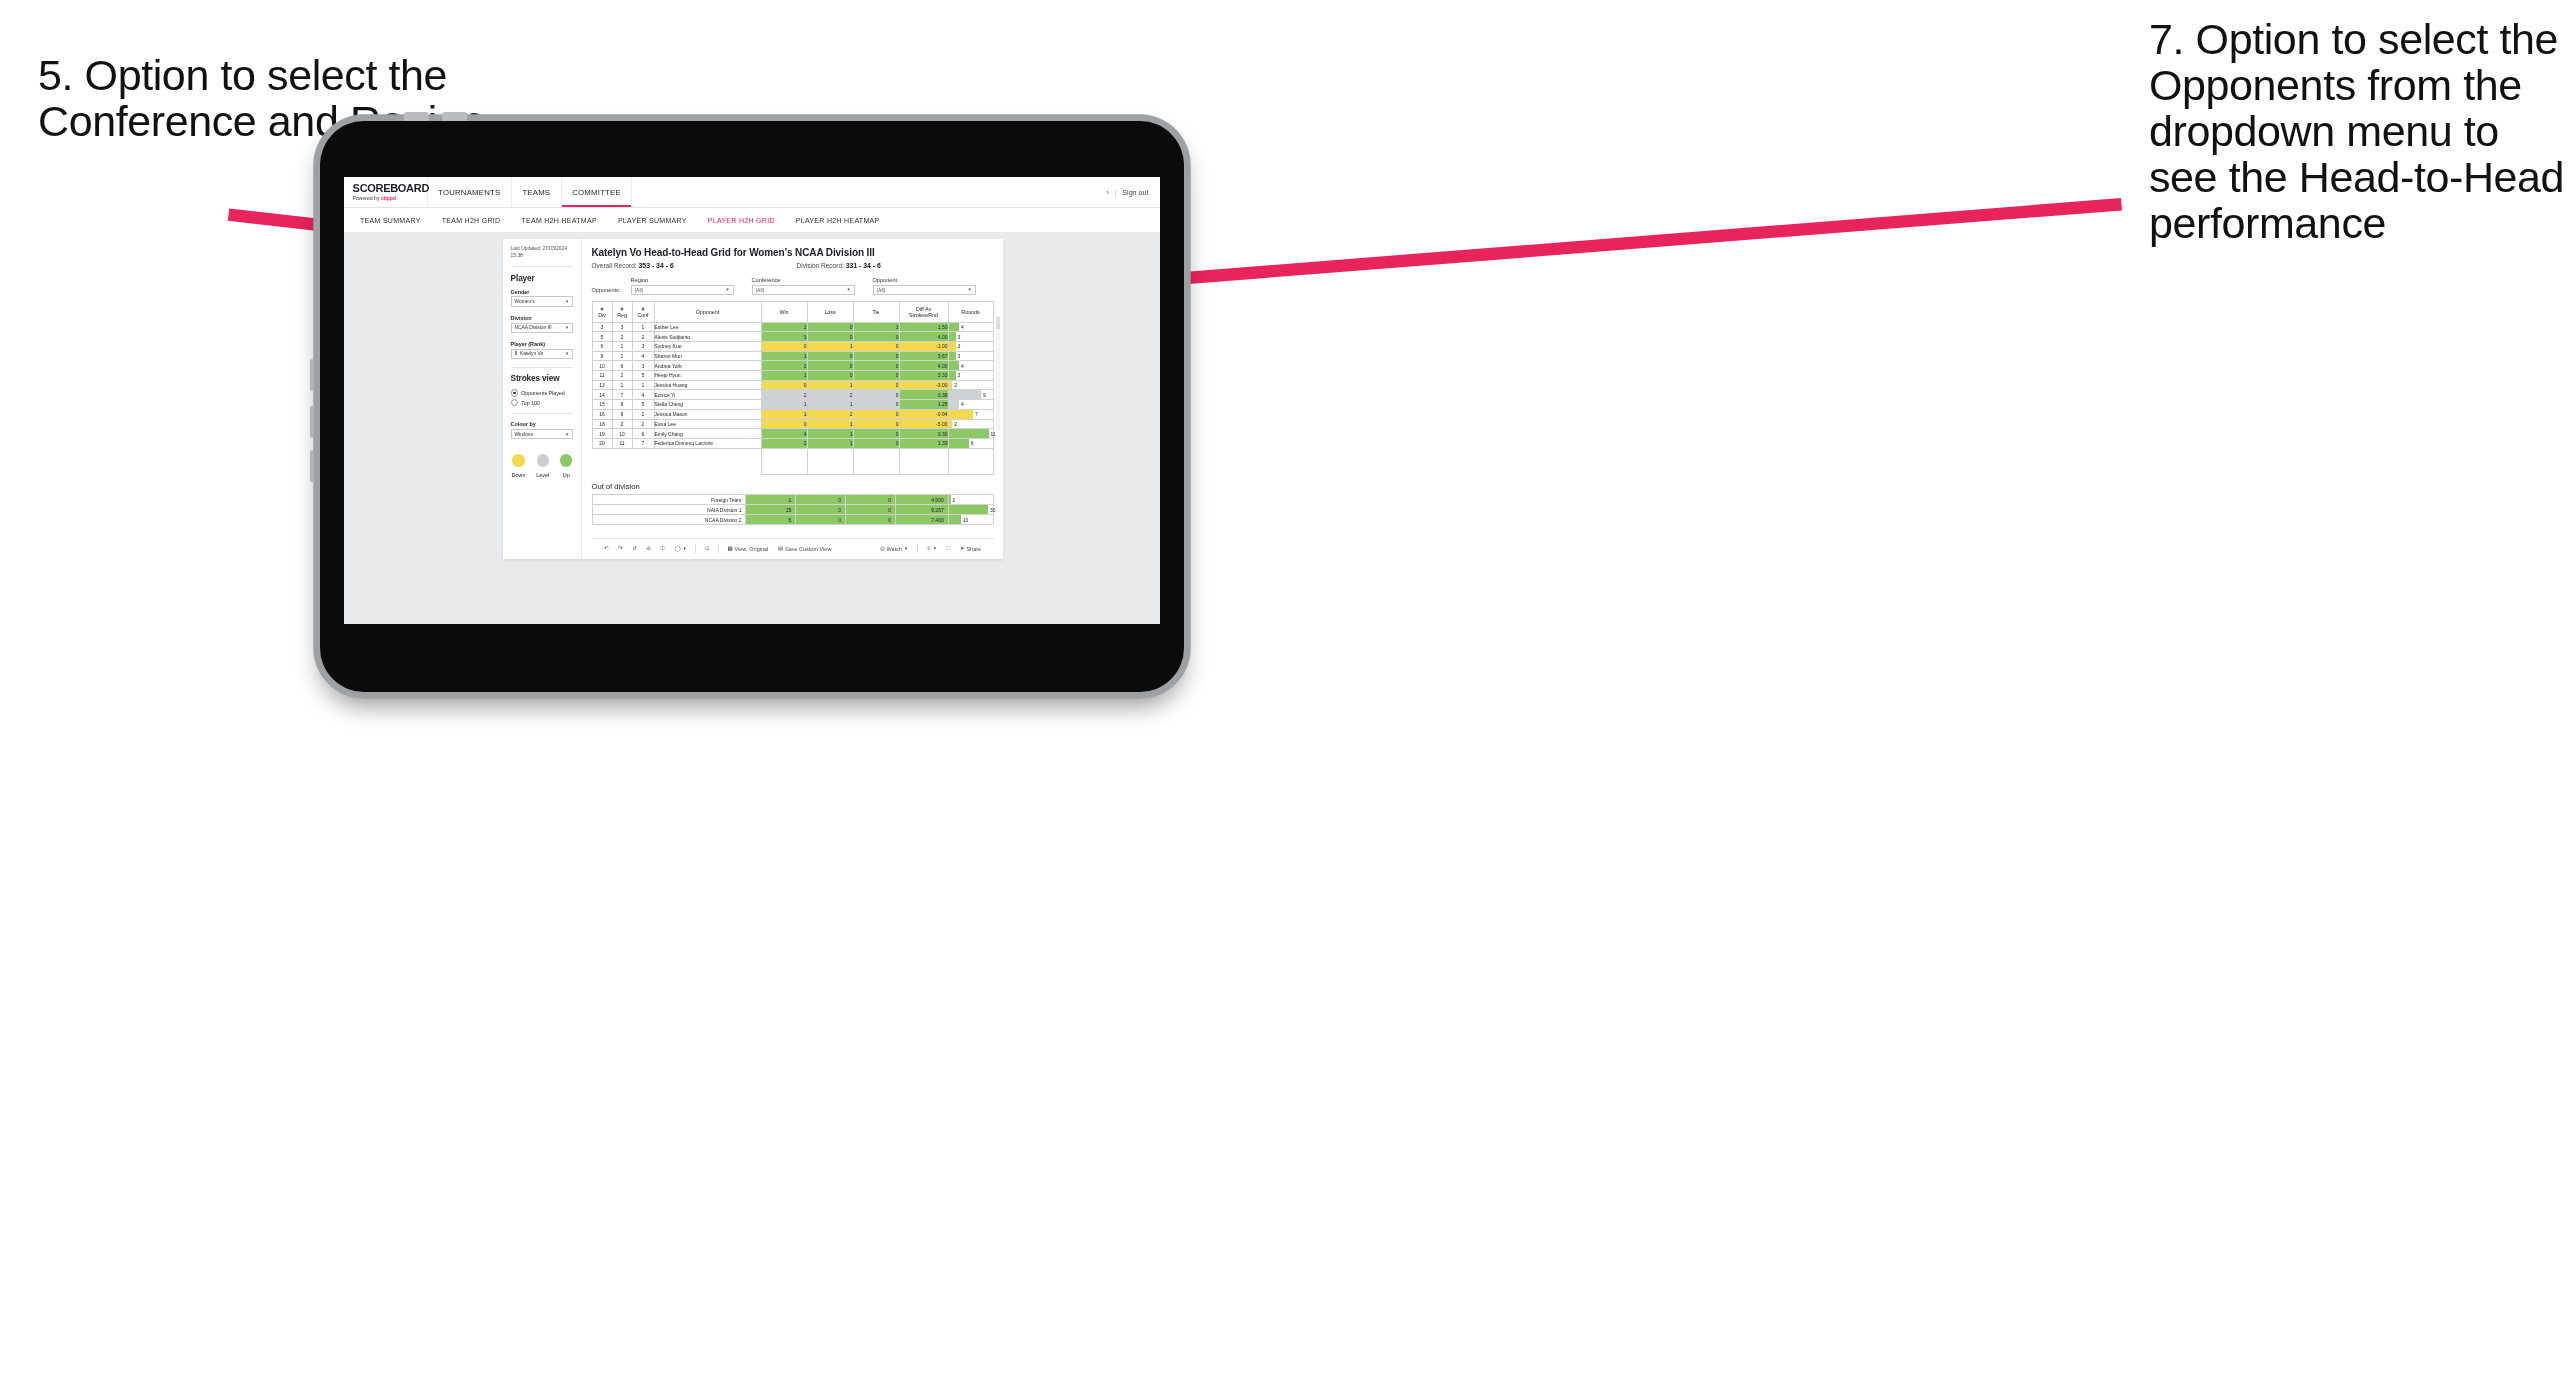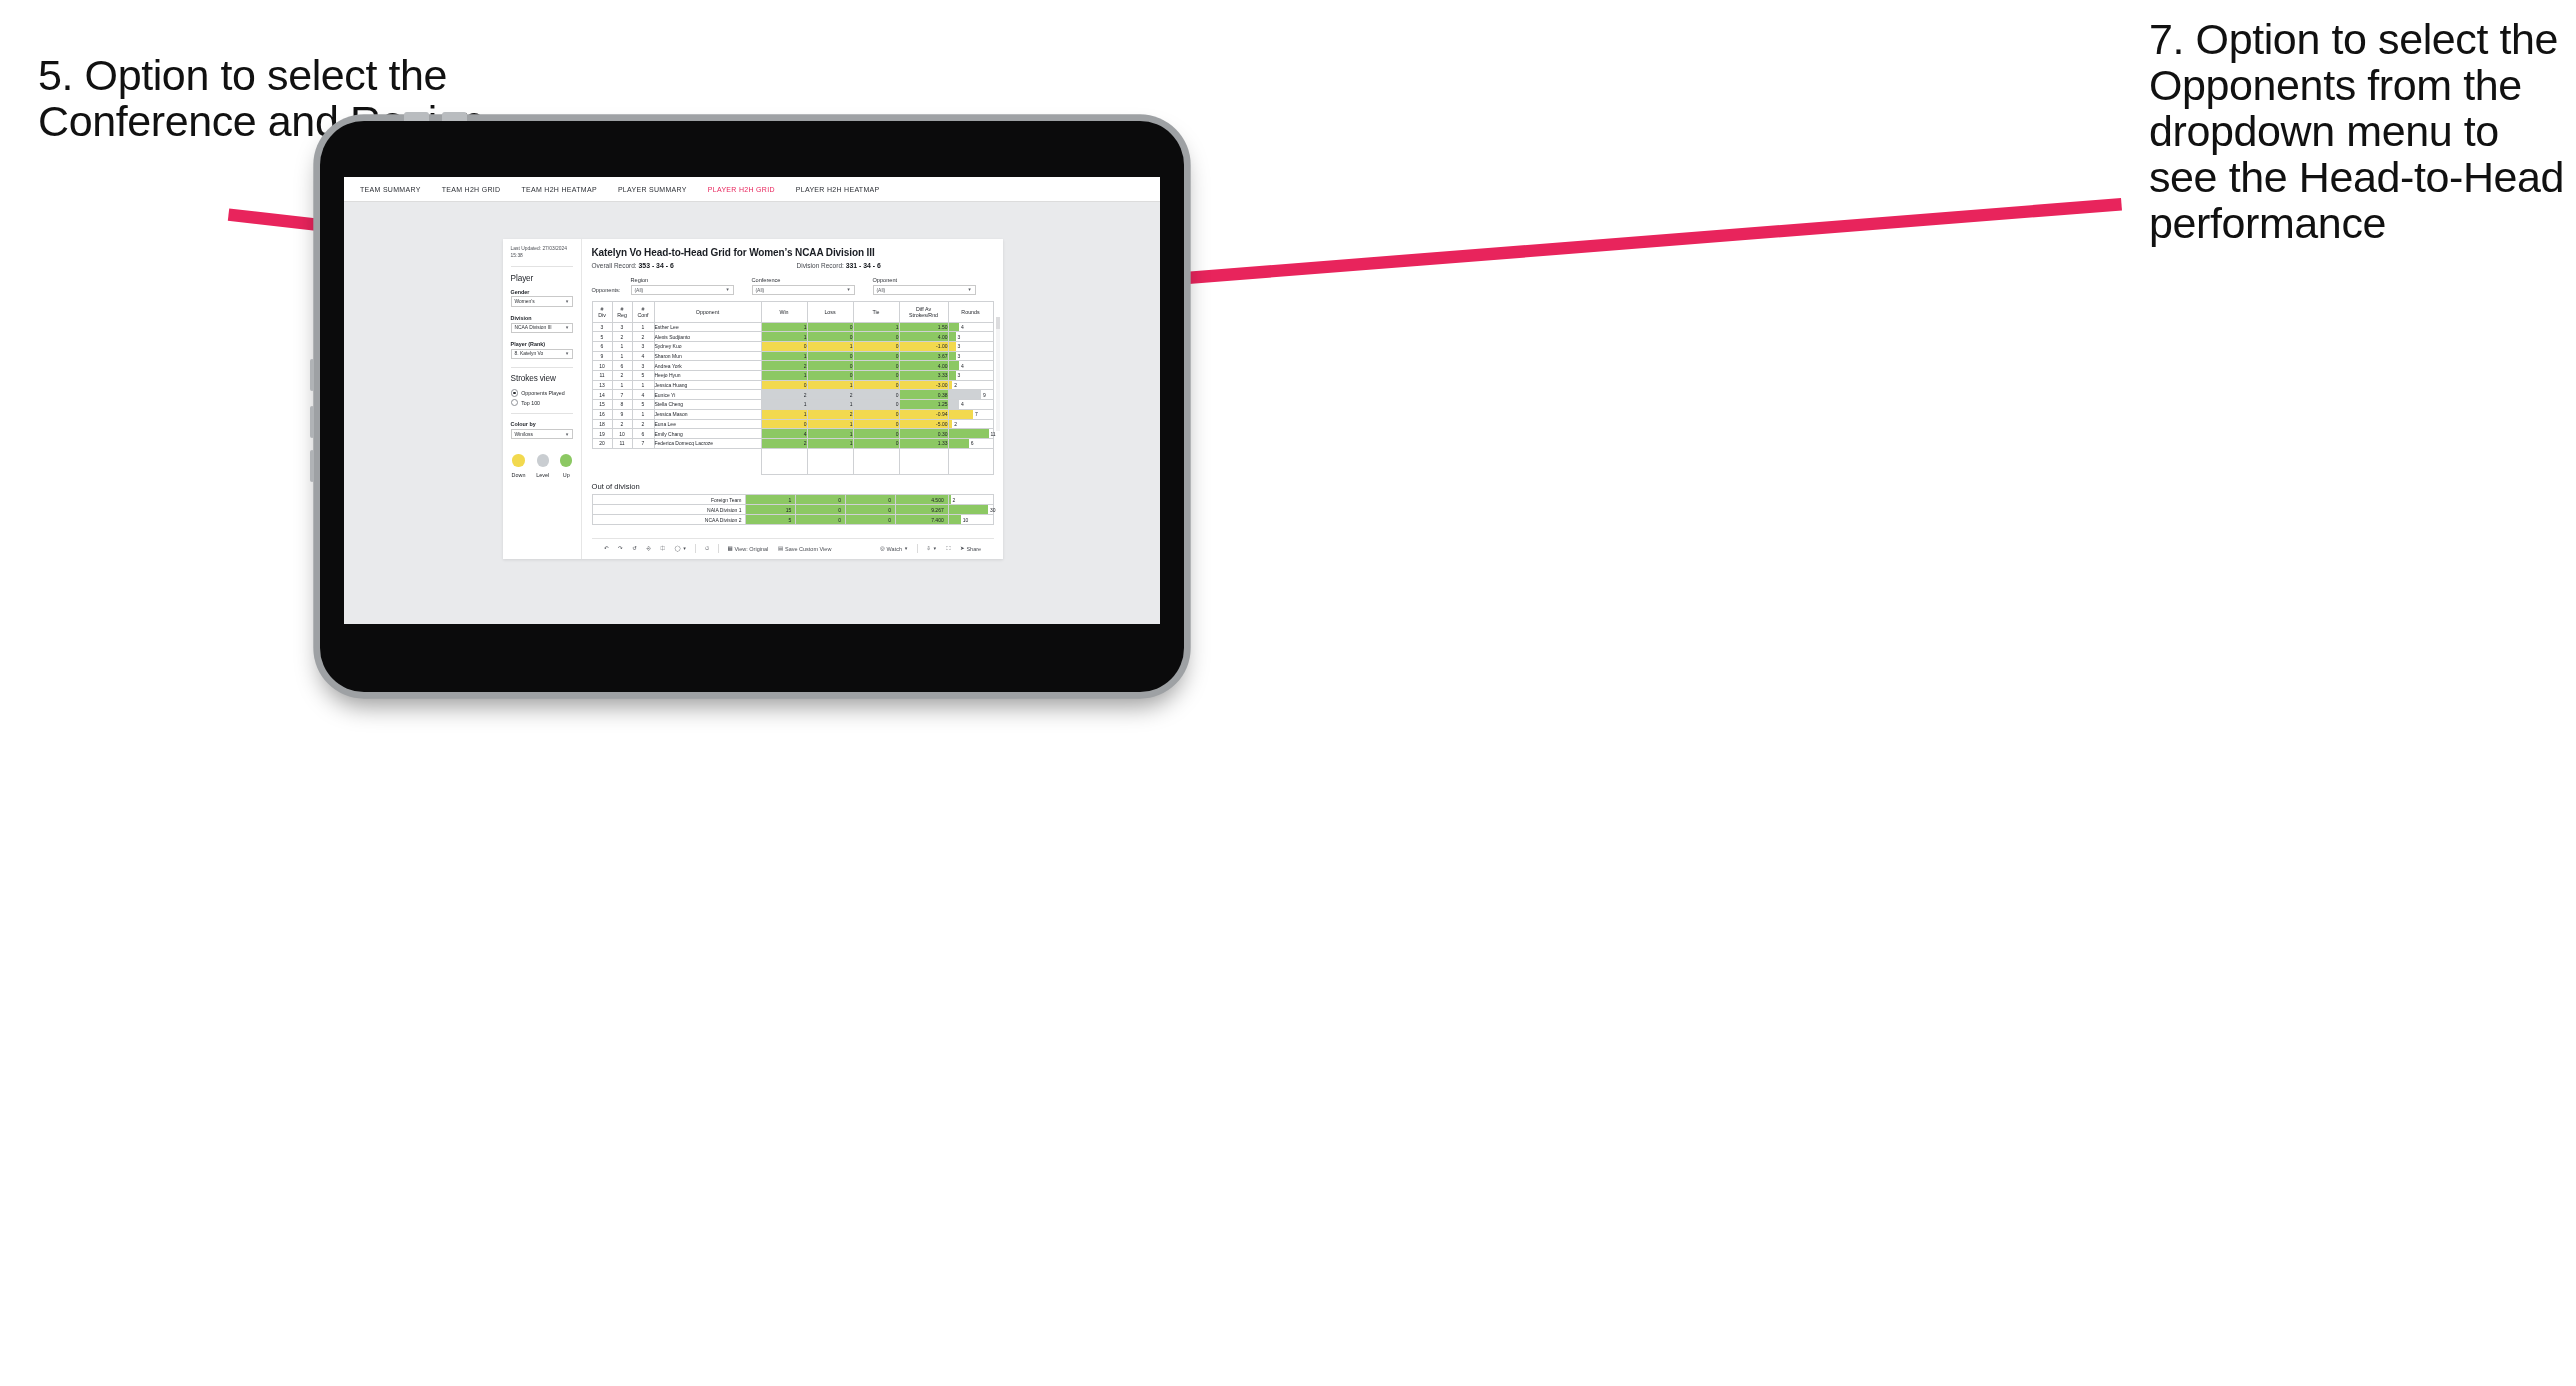--- a/index.html
+++ b/index.html
@@ -55,21 +55,21 @@
   
   #workspace{position:absolute;left:0;right:0;top:55px;bottom:0;background:#e9eaec;}
   #card{position:absolute;left:159px;top:6.7px;width:500px;background:#ffffff;
         box-shadow:0 1px 2.9px rgba(0,0,0,.10);display:flex;}
 
   
   #filters{width:78px;padding:7.6px 0 9.5px 0;border-right:1px solid #e6e6e6;flex:none;}
   #filters .pad{padding:0 7.6px;}
   .lastupd{font-size:4.9px;color:#4c4f55;line-height:1.35;}
   .hr{height:1px;background:#e2e2e2;margin:6.7px 7.6px;}
-  .fh{font-size:8.2px;font-weight:400;color:#1c1f25;margin:0 0 5.7px 0;letter-spacing:-0.1px;}
+  .fh{font-size:8.2px;font-weight:700;color:#1c1f25;margin:0 0 5.7px 0;letter-spacing:-0.1px;}
   .flab{font-size:5.4px;font-weight:700;color:#1c1f25;margin-bottom:1.9px;}
   .fsel{height:8.6px;border:1px solid #c9c9c9;background:#fff;display:flex;align-items:center;
         justify-content:space-between;padding:0 2.9px;font-size:4.9px;color:#2b2e33;margin-bottom:7.6px;cursor:pointer;}
   .fsel .cv{width:4.8px;text-align:center;color:#5d6066;font-size:4.2px;}
   .radio{display:flex;align-items:center;gap:2.9px;font-size:5.3px;color:#24272c;margin-bottom:1.9px;cursor:pointer;}
   .rdot{width:5.7px;height:5.7px;border-radius:50%;border:1px solid #8d9096;background:#fff;
         display:flex;align-items:center;justify-content:center;flex:none;}
   .rdot.on::after{content:"";width:2.5px;height:2.5px;border-radius:50%;background:#2b2e33;}
   .legend{display:flex;justify-content:space-between;padding:0 8.6px;margin-top:15px;}
   .legend .lit{display:flex;flex-direction:column;align-items:center;gap:5.7px;}
@@ -148,20 +148,35 @@
 
 <div id="tablet">
   <div class="btn-top a"></div>
   <div class="btn-top b"></div>
   <div class="btn-side s1"></div>
   <div class="btn-side s2"></div>
   <div class="btn-side s3"></div>
 
   <div id="screen">
 
+    <div id="topnav">
+      <div class="brand">
+        <div class="bname">SCOREBOARD</div>
+        <div class="bsub"><span>Powered by </span><b>clippd</b></div>
+      </div>
+      <div class="navtab">TOURNAMENTS</div>
+      <div class="navtab">TEAMS</div>
+      <div class="navtab active">COMMITTEE</div>
+      <div class="navspacer"></div>
+      <div class="navright">
+        <span>›</span>
+        <span class="sep">|</span>
+        <span>Sign out</span>
+      </div>
+    </div>
 
     <div id="subnav">
       <span class="st">TEAM SUMMARY</span>
       <span class="st">TEAM H2H GRID</span>
       <span class="st">TEAM H2H HEATMAP</span>
       <span class="st">PLAYER SUMMARY</span>
       <span class="st active">PLAYER H2H GRID</span>
       <span class="st">PLAYER H2H HEATMAP</span>
     </div>
 

